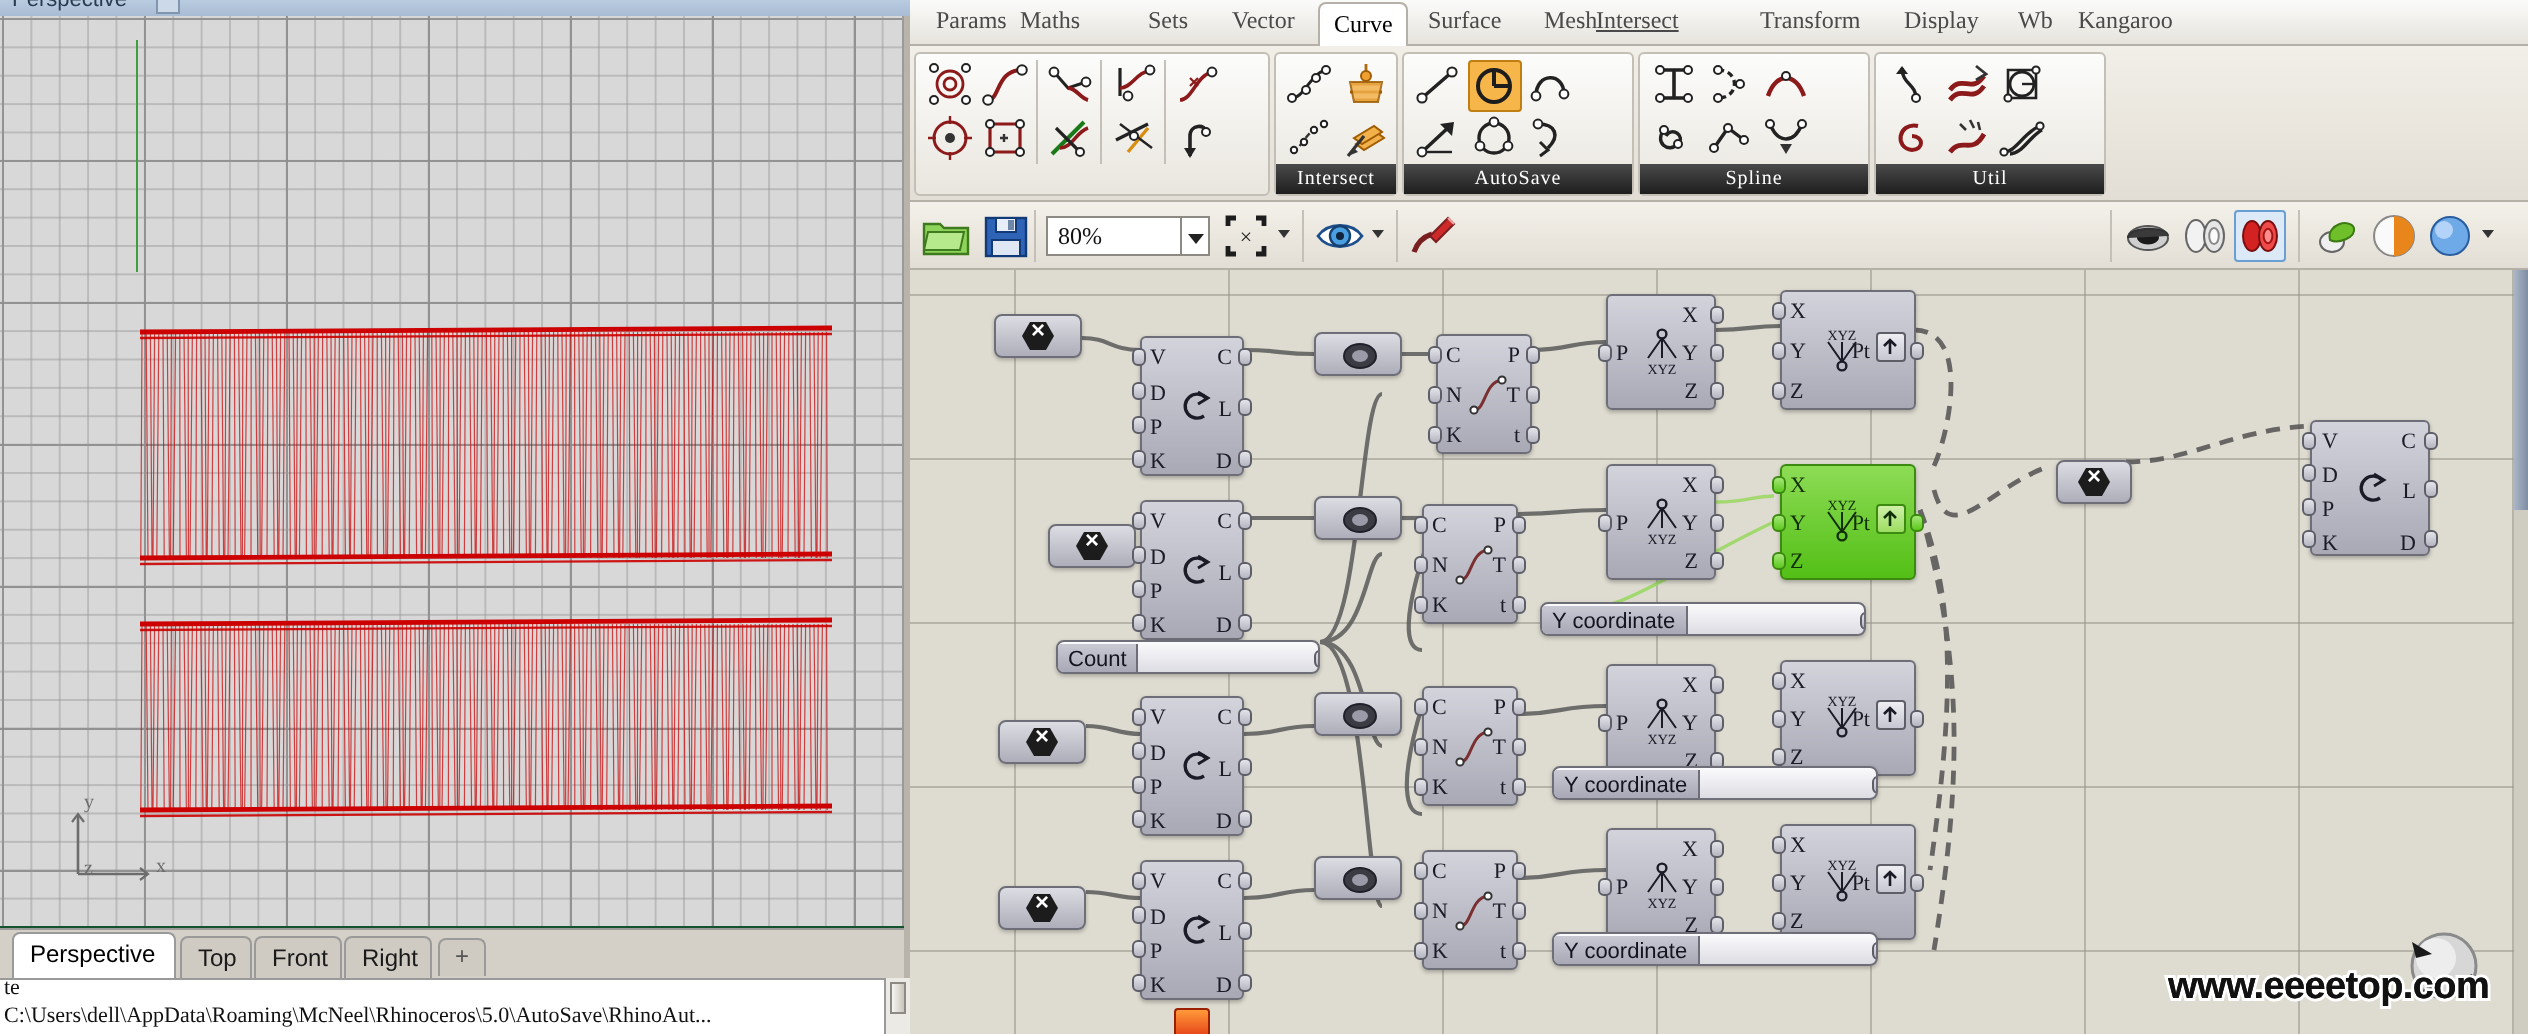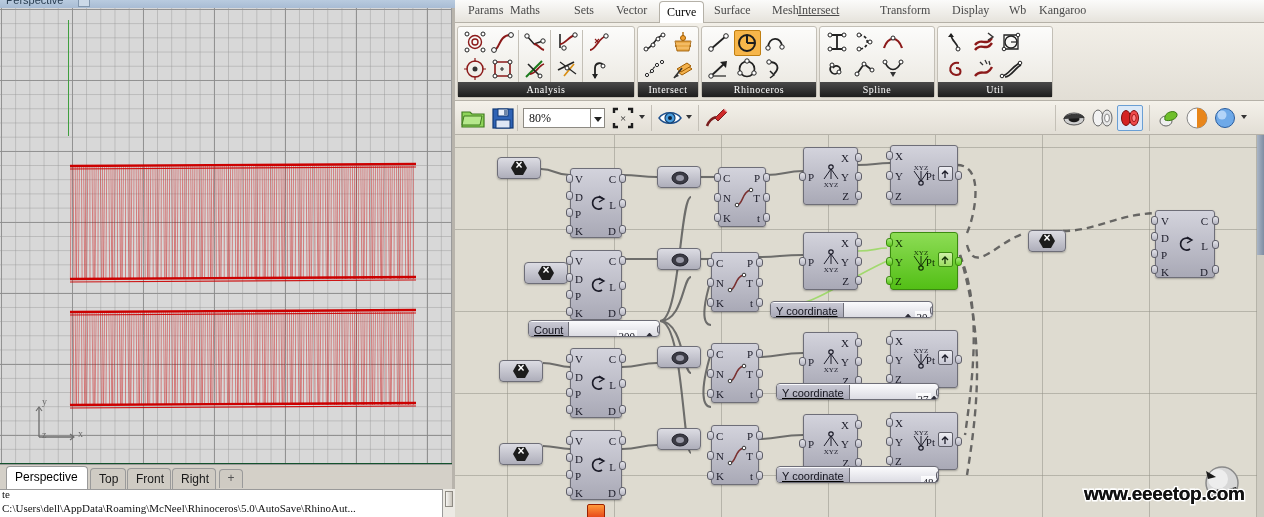--- a/index.html
+++ b/index.html
@@ -126,21 +126,21 @@
   .cap { position:absolute; height:22px; border:1px solid #6e6e78; border-radius:4px;
     background:linear-gradient(to bottom,#dcdce3,#aeaeba); box-shadow:0 1px 2px rgba(0,0,0,.25); }
   .hex { position:absolute; left:50%; top:50%; width:16px; height:14px; margin:-7px 0 0 -8px;
     background:#1c1c1c; clip-path:polygon(25% 0,75% 0,100% 50%,75% 100%,25% 100%,0 50%); }
   .hex:after { content:"\00d7"; position:absolute; left:0; right:0; top:-3px; text-align:center;
     color:#fff; font-size:12px; font-weight:bold; }
 
   
   .slider { position:absolute; height:17px; border:1px solid #6e6e78; border-radius:4px;
     background:linear-gradient(to bottom,#fbfbfd,#dcdce3); box-shadow:0 1px 2px rgba(0,0,0,.25);
-    display:flex; align-items:center; overflow:hidden;text-decoration:underline; }
+    display:flex; align-items:flex-end; overflow:hidden; }
   .slider .nm { background:linear-gradient(to bottom,#c9c9d4,#a8a8b6); color:#14141e;
     font-size:11px; padding:2px 5px 0 5px; border-right:1px solid #6e6e78;
     font-family:"Liberation Sans", sans-serif; white-space:nowrap; }
   .slider .trk { position:relative; flex:1;margin-left:23px; }
   .slider .ticks { position:absolute; left:4px; right:4px; top:7px; height:4px;
     background-image:linear-gradient(to right,#9a9aa6 1px,transparent 1px);
     background-size:5px 4px; }
   .slider .val { position:absolute; top:1px; font-size:11px; color:#14141e;
     font-family:"Liberation Serif", serif; background:linear-gradient(to bottom,#fdfdfe,#e9e9ef);
     padding:0 2px; }
@@ -336,21 +336,20 @@
               </svg>
             </div>
         <div class="ico" style="left:126px;top:27px;">
           <svg width="26" height="25">
                 <path d="M9 22 L9 12 C9 6 17 6 17 10" stroke="#222" stroke-width="1.8" fill="none"></path>
             <path d="M6 18 L9 23 L12 18" fill="#222"></path>
             <circle cx="17" cy="10" r="2" fill="#fff" stroke="#222"></circle>
               </svg>
             </div>
       </div>
-      <div class="grplabel">Analysis</div>
     </div>
 
     <div class="grp" style="left:182px;width:62px;height:72px;">
       <div class="icons">
         <div class="ico" style="left:2px;top:1px;">
           <svg width="26" height="25">
                 <path d="M4 19 C10 19 13 7 21 5" stroke="#222" stroke-width="1.5" fill="none"></path>
             <g fill="#fff" stroke="#222">
                   <circle cx="4" cy="19" r="2"></circle>
                   <circle cx="11" cy="15" r="2"></circle>
@@ -433,21 +432,21 @@
               </svg>
             </div>
         <div class="ico" style="left:58px;top:27px;">
           <svg width="26" height="25">
                 <path d="M7 6 C16 6 18 12 12 18" stroke="#222" stroke-width="1.8" fill="none"></path>
             <path d="M8 15 L12 19 L8 22" stroke="#222" stroke-width="1.5" fill="none"></path>
             <circle cx="7" cy="6" r="2.2" fill="#fff" stroke="#222"></circle>
               </svg>
             </div>
       </div>
-      <div class="grplabel">Rhinoceros</div>
+      <div class="grplabel">AutoSave</div>
     </div>
 
     <div class="grp" style="left:364px;width:116px;height:72px;">
       <div class="icons">
         <div class="ico" style="left:2px;top:1px;">
           <svg width="26" height="25">
                 <path d="M6 5 L20 5 M13 5 L13 19 M6 19 L20 19" stroke="#222" stroke-width="1.8" fill="none"></path>
             <g fill="#fff" stroke="#222">
                   <circle cx="6" cy="5" r="2"></circle>
                   <circle cx="20" cy="5" r="2"></circle>

